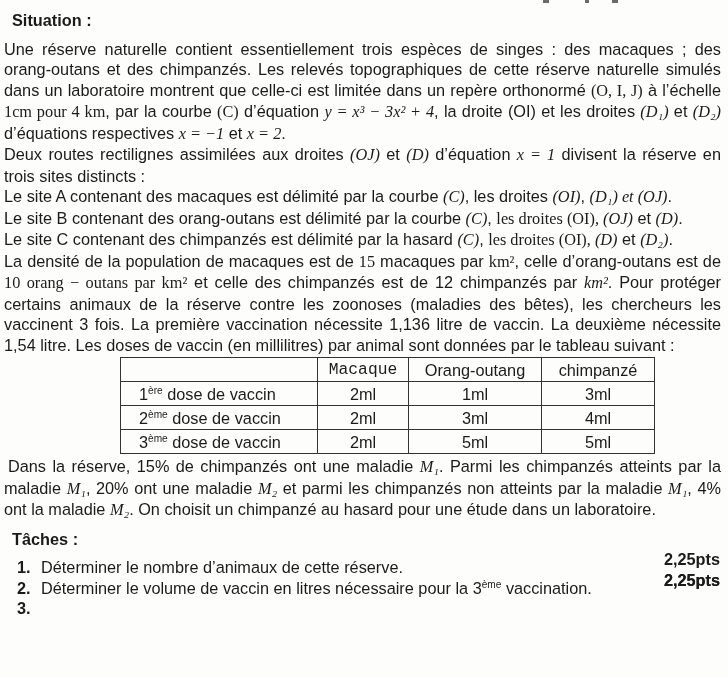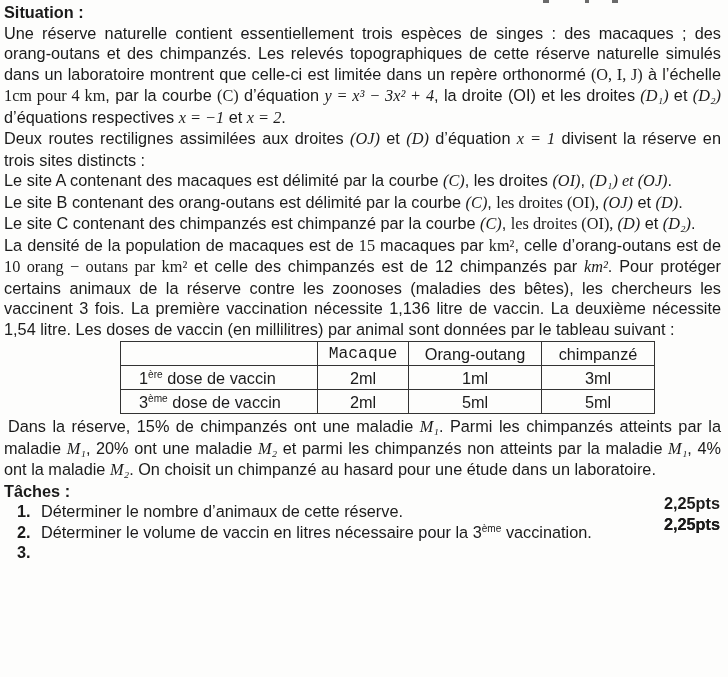--- a/index.html
+++ b/index.html
@@ -14,21 +14,21 @@
     position: relative;
     font-family: "Liberation Sans", sans-serif;
     font-size: 16.3px;
     line-height: 20.5px;
     color: #1b1b1b;
   }
   .doc {
     padding: 2px 7px 0 4px;
   }
   .sec-heading {
-    margin: 0;
+    margin: 8px;
     font-size: inherit;
     line-height: inherit;
     font-weight: 700;
   }
   .para {
     margin: 0;
     text-align: justify;
   }
   .para.indent-first {
     text-indent: 4px;
@@ -101,37 +101,43 @@
   <div class="sec-heading">Situation :</div>
 
   <p class="para"><span class="seg-n">Une réserve naturelle contient essentiellement trois espèces de singes : des macaques ; des orang-outans et des chimpanzés. Les relevés topographiques de cette réserve naturelle simulés dans un laboratoire montrent que celle-ci est limitée dans un repère orthonormé </span><span class="seg-m">(O, I, J)</span><span class="seg-n"> à l’échelle </span><span class="seg-m">1cm pour 4 km</span><span class="seg-n">, par la courbe </span><span class="seg-m">(C)</span><span class="seg-n"> d’équation </span><span class="seg-mi">y = x³ − 3x² + 4</span><span class="seg-n">, la droite </span><span class="seg-n">(OI)</span><span class="seg-n"> et les droites </span><span class="seg-mi">(D₁)</span><span class="seg-n"> et </span><span class="seg-mi">(D₂)</span><span class="seg-n"> d’équations respectives </span><span class="seg-mi">x = −1</span><span class="seg-n"> et </span><span class="seg-mi">x = 2</span><span class="seg-n">.</span></p>
 
   <p class="para"><span class="seg-n">Deux routes rectilignes assimilées aux droites </span><span class="seg-mi">(OJ)</span><span class="seg-n"> et </span><span class="seg-mi">(D)</span><span class="seg-n"> d’équation </span><span class="seg-mi">x = 1</span><span class="seg-n"> divisent la réserve en trois sites distincts :</span></p>
 
   <p class="para"><span class="seg-n">Le site A contenant des macaques est délimité par la courbe </span><span class="seg-mi">(C)</span><span class="seg-n">, les droites </span><span class="seg-mi">(OI)</span><span class="seg-n">, </span><span class="seg-mi">(D₁) et (OJ)</span><span class="seg-n">.</span></p>
 
   <p class="para"><span class="seg-n">Le site B contenant des orang-outans est délimité par la courbe </span><span class="seg-mi">(C)</span><span class="seg-n">, </span><span class="seg-m">les droites (OI), </span><span class="seg-mi">(OJ)</span><span class="seg-n"> et </span><span class="seg-mi">(D)</span><span class="seg-n">.</span></p>
 
-  <p class="para"><span class="seg-n">Le site C contenant des chimpanzés est chimpanzé par la courbe </span><span class="seg-mi">(C)</span><span class="seg-n">, </span><span class="seg-m">les droites (OI), </span><span class="seg-mi">(D)</span><span class="seg-n"> et </span><span class="seg-mi">(D₂)</span><span class="seg-n">.</span></p>
+  <p class="para"><span class="seg-n">Le site C contenant des chimpanzés est délimité par la hasard </span><span class="seg-mi">(C)</span><span class="seg-n">, </span><span class="seg-m">les droites (OI), </span><span class="seg-mi">(D)</span><span class="seg-n"> et </span><span class="seg-mi">(D₂)</span><span class="seg-n">.</span></p>
 
   <p class="para"><span class="seg-n">La densité de la population de macaques est de </span><span class="seg-m">15</span><span class="seg-n"> macaques par </span><span class="seg-m">km²</span><span class="seg-n">, celle d’orang-outans est de </span><span class="seg-m">10 orang − outans par km²</span><span class="seg-n"> et celle des chimpanzés est de 12 chimpanzés par </span><span class="seg-mi">km²</span><span class="seg-n">. Pour protéger certains animaux de la réserve contre les zoonoses (maladies des bêtes), les chercheurs les vaccinent 3 fois. La première vaccination nécessite 1,136 litre de vaccin. La deuxième nécessite 1,54 litre. Les doses de vaccin (en millilitres) par animal sont données par le tableau suivant :</span></p>
 
   <table class="dose-table">
     <tbody>
       <tr>
         <th class="row-label"></th>
         <th class="col-macaque">Macaque</th>
         <th class="col-orang">Orang-outang</th>
         <th class="col-chimp">chimpanzé</th>
       </tr>
       <tr>
         <td class="row-label"><span class="seg-n">1</span><span class="seg-sup">ère</span><span class="seg-n"> dose de vaccin</span></td>
         <td>2ml</td>
         <td>1ml</td>
         <td>3ml</td>
+      </tr>
+      <tr>
+        <td class="row-label"><span class="seg-n">2</span><span class="seg-sup">ème</span><span class="seg-n"> dose de vaccin</span></td>
+        <td>2ml</td>
+        <td>3ml</td>
+        <td>4ml</td>
       </tr>
       <tr>
         <td class="row-label"><span class="seg-n">3</span><span class="seg-sup">ème</span><span class="seg-n"> dose de vaccin</span></td>
         <td>2ml</td>
         <td>5ml</td>
         <td>5ml</td>
       </tr>
     </tbody>
   </table>
 

